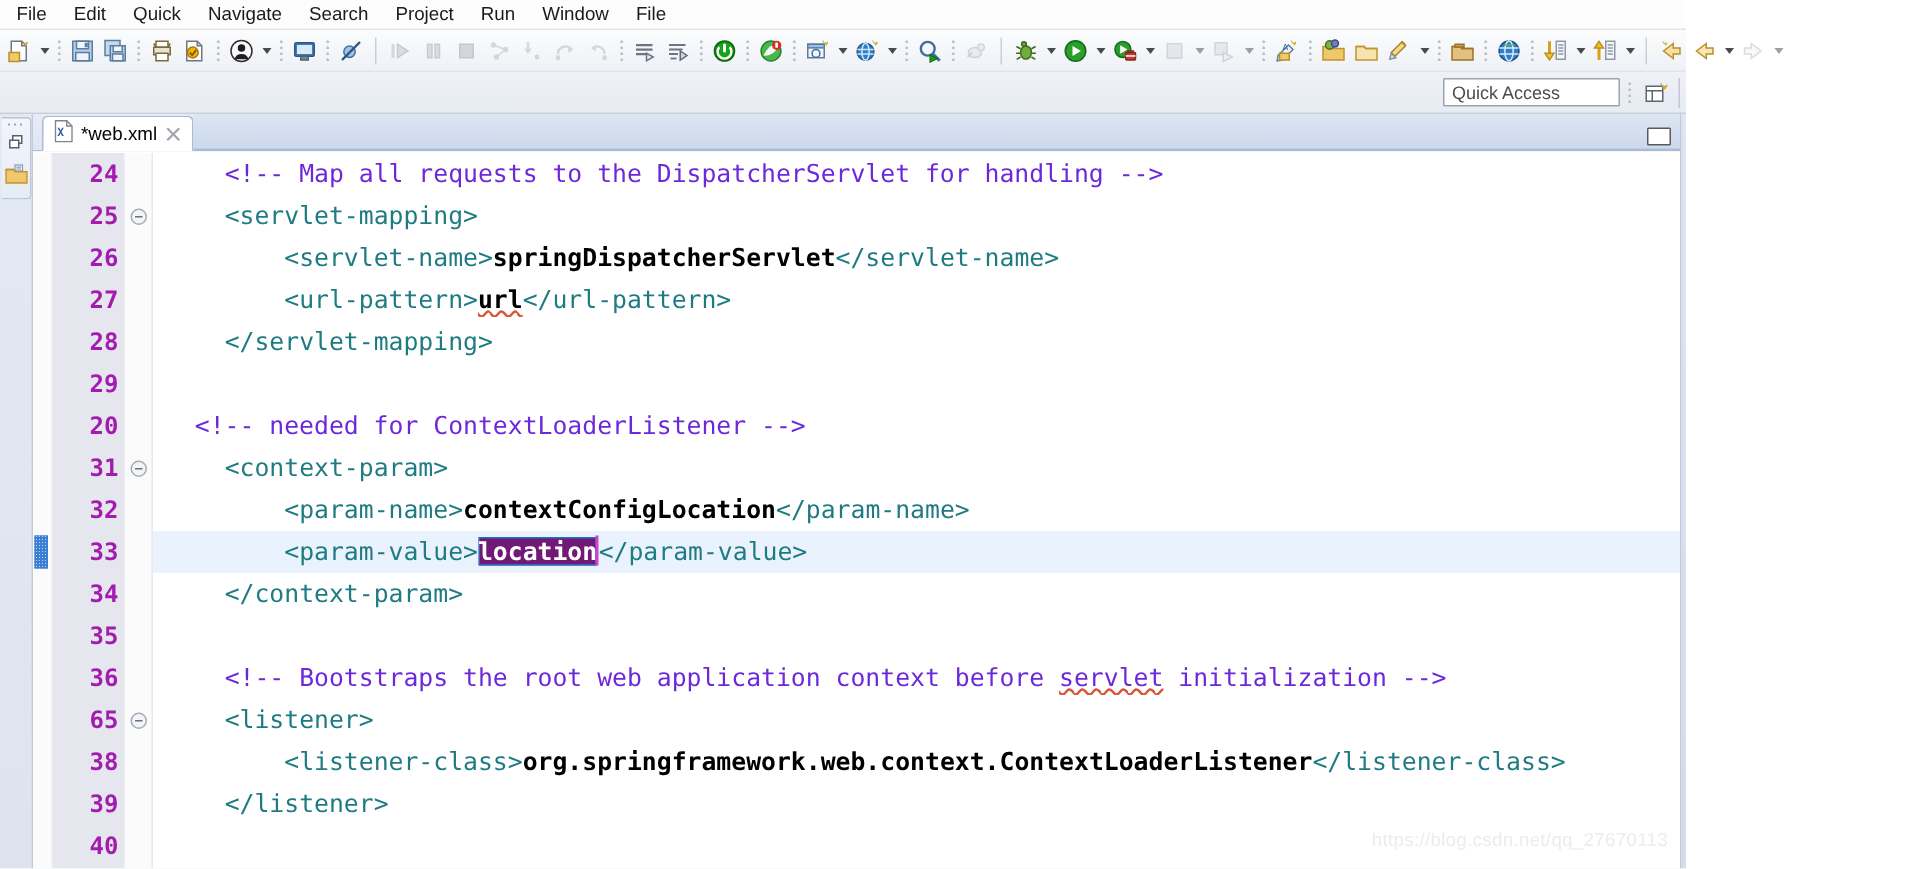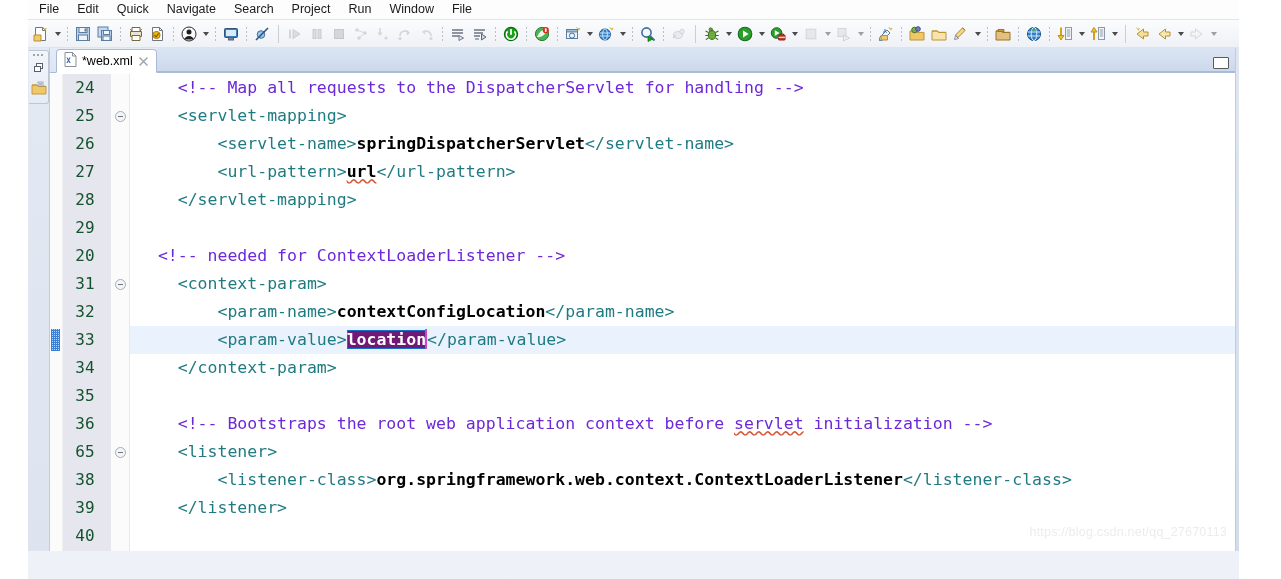--- a/index.html
+++ b/index.html
@@ -6,23 +6,22 @@
   html, body {
     margin: 0; padding: 0;
     width: 1281px; height: 579px;
     overflow: hidden;
     background: #ffffff;
     font-family: "Liberation Sans", sans-serif;
   }
 
   #app {
     position: relative;
-    width: 1211px; height: 579px;
+    width: 1124px; height: 579px;
     background: linear-gradient(180deg,#f6f8fb 0%,#eef2f8 100%);
-    margin-left: 28px;
   }
 
   
   .menubar {
     height: 20px;
     display: flex;
     align-items: center;
     padding-left: 2px;
     background: #fdfdfd;
     border-bottom: 1px solid #e2e6ec;
@@ -195,25 +194,26 @@
   .gutter {
     width: 48px;
     background: #e6e6ee;
     flex:0 0 auto;
     position:relative;
     padding-top:0;
   }
   .gnum {
     height:28px;
     line-height:28px;
-    text-align:center;
+    text-align:right;
     padding-right:4px;
     font-family:"DejaVu Sans Mono","Liberation Mono",monospace;
     font-size:16px;
-    color:#14532d;
+    color:#a21caf;
+    font-weight:bold;
   }
   .foldcol {
     width: 19px;
     background:#fbfbfb;
     border-right:1px solid #e8e8e8;
     flex:0 0 auto;
   }
   .foldcell { height:28px; display:flex; align-items:center; justify-content:center; }
   .foldmark {
     width:11px;height:11px;border-radius:50%;
@@ -598,20 +598,35 @@
       </div>
       <div class="arrow"></div>
       <div class="tbtn" style="opacity: 0.55;">
         <svg width="16" height="16" viewBox="0 0 16 16">
           <path d="M6.5 3 L13 8 L6.5 13 V10 H2 V6 H6.5z" fill="#f2f3f5" stroke="#b9bdc2"></path>
         </svg>
       </div>
       <div class="arrow dim"></div>
     </div>
 
+  <div class="qarow">
+    <div class="quick">
+      <span>Quick Access</span>
+    </div>
+    <div class="sep"></div>
+    <div class="persp">
+      <svg width="16" height="16" viewBox="0 0 16 16">
+        <rect x="1.5" y="3.5" width="11" height="10" fill="#fff" stroke="#5c6670"></rect>
+        <line x1="1.5" y1="6.5" x2="12.5" y2="6.5" stroke="#5c6670"></line>
+        <line x1="5.5" y1="6.5" x2="5.5" y2="13.5" stroke="#5c6670"></line>
+        <path d="M11 1.5 l1.6 2.6 2.6-1.1-1.4 2.7" fill="#f0c419" stroke="#c79b10" stroke-width=".7"></path>
+      </svg>
+    </div>
+    <div class="qabar-rule"></div>
+  </div>
 
   <div class="bodyrow">
 
     <div class="leftbar">
       <div class="lbbox">
         <div class="lbdots"></div>
         <div>
           <svg width="13" height="13" viewBox="0 0 13 13">
             <rect x="4.5" y="2.5" width="6" height="5" fill="#fff" stroke="#57606b"></rect>
             <rect x="2.5" y="5.5" width="6" height="5" fill="#fff" stroke="#57606b"></rect>

